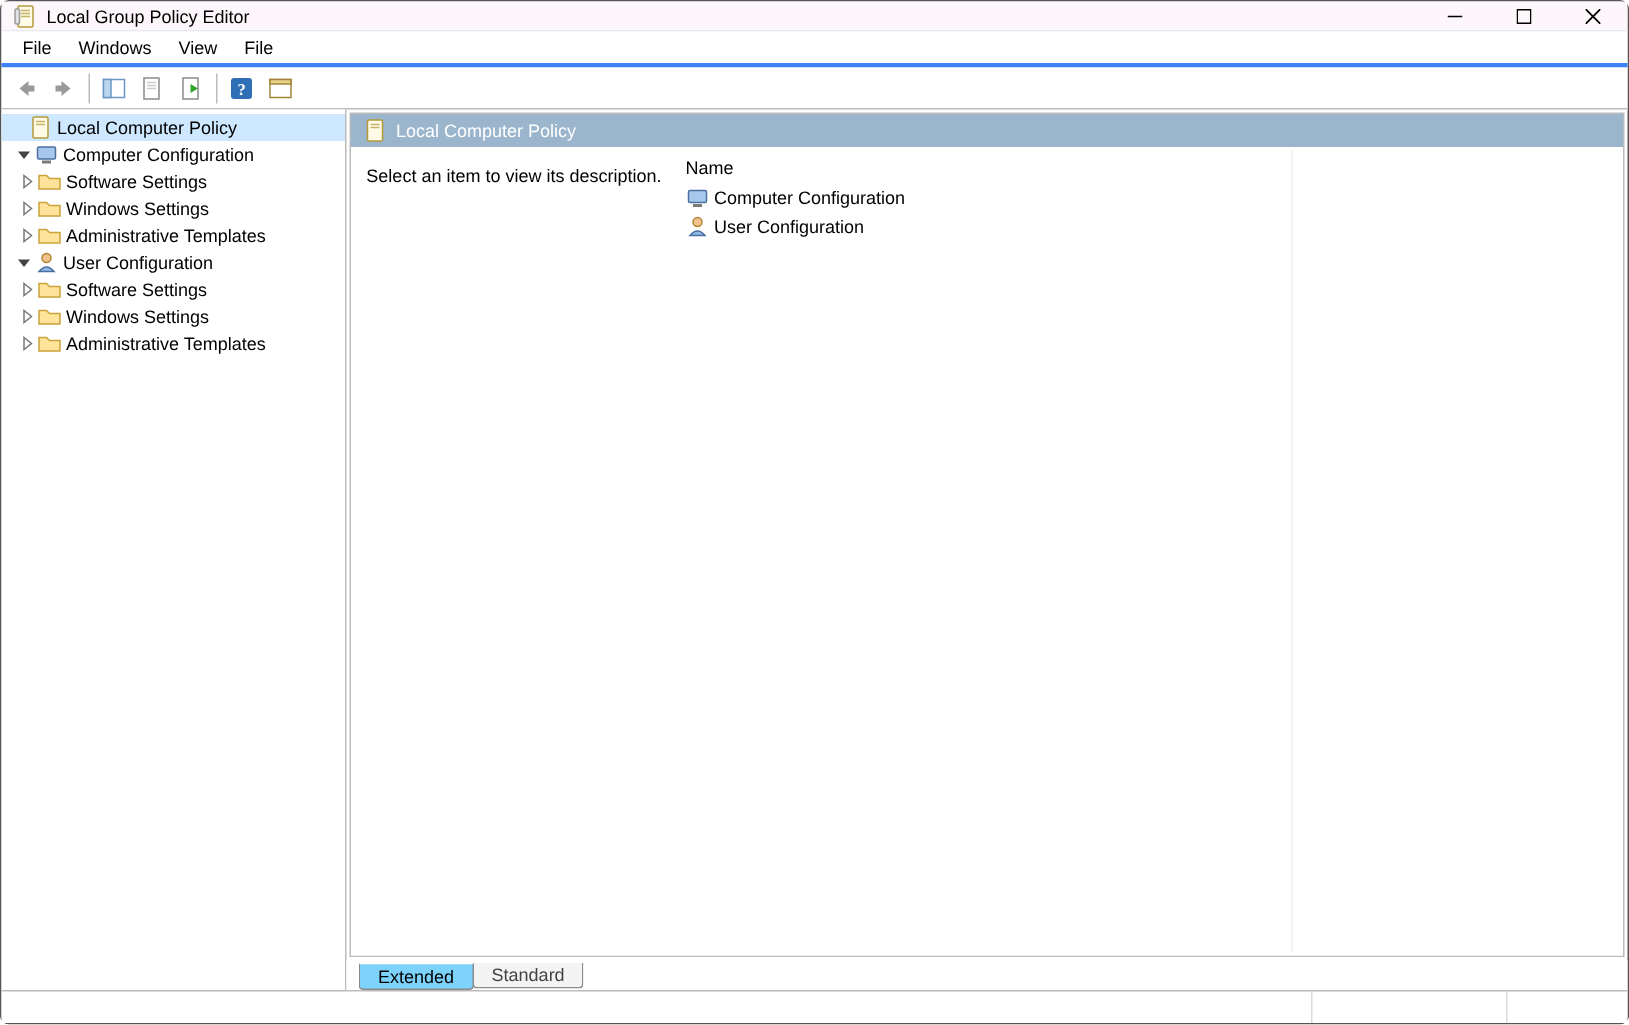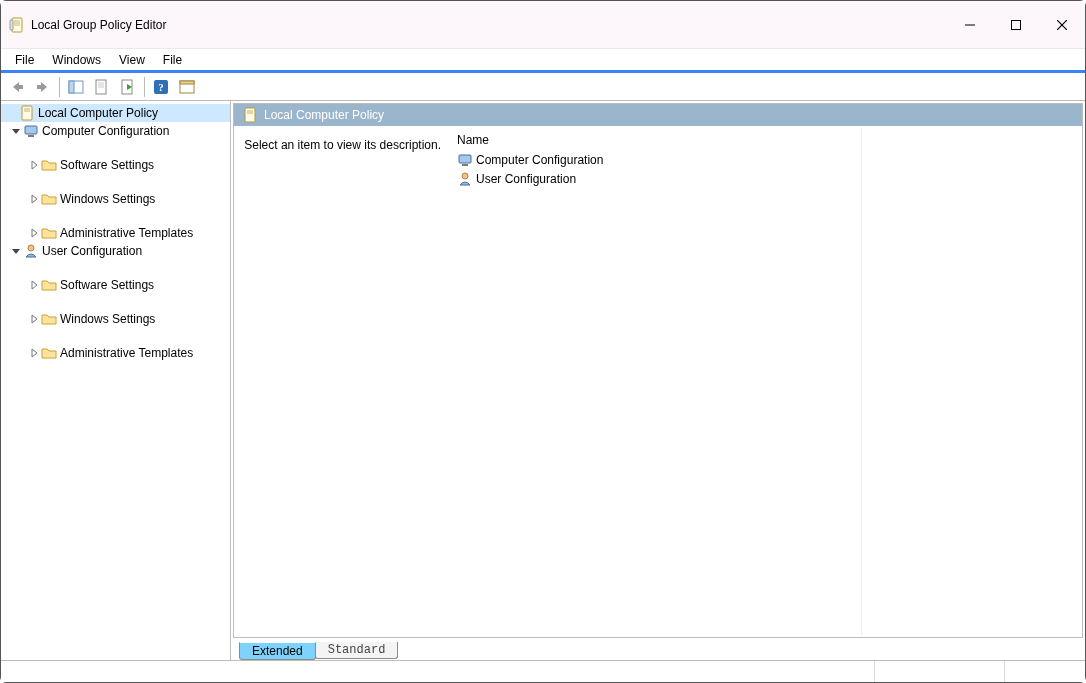--- a/index.html
+++ b/index.html
@@ -1,20 +1,20 @@
 <!DOCTYPE html>
 <html><head>
 <meta charset="utf-8">
 <style>
   * { box-sizing: border-box; }
   html, body { margin: 0; padding: 0; width: 1086px; height: 683px; font-family: "Segoe UI", Tahoma, sans-serif; font-size: 12px; color: #000; background: #fff; overflow: hidden; }
   .window { width: 1086px; height: 683px; border: 1px solid #555; border-radius: 6px; display: flex; flex-direction: column; background: #fff; }
   
   
-  .titlebar { height: 48px; display: flex; align-items: center; padding-left: 8px; background: #fdf6fb; border-bottom: 1px solid #e8e8ef; }
+  .titlebar { height: 20px; display: flex; align-items: center; padding-left: 8px; background: #fdf6fb; border-bottom: 1px solid #e8e8ef; }
   .titlebar .icon { width: 16px; height: 16px; margin-right: 6px; }
   .titlebar .title { flex: 1; font-size: 12px; }
   .wc { display: flex; height: 100%; }
   .wc .btn { width: 46px; display: flex; align-items: center; justify-content: center; }
   
   
   .menubar { height: 24px; display: flex; align-items: center; padding: 0 6px; gap: 2px; border-bottom: 3px solid #3b82f6; background: #fff; }
   .menubar .mi { padding: 2px 8px; font-size: 12px; }
   
   
@@ -25,41 +25,41 @@
   
   .main { flex: 1; display: flex; min-height: 0; }
   .tree { width: 230px; border-right: 1px solid #bcbcbc; padding-top: 3px; overflow: auto; background: #fff; }
   .tree-row { display: flex; align-items: center; height: 18px; padding-left: 4px; white-space: nowrap; }
   .tree-row .exp { width: 14px; height: 14px; display: flex; align-items: center; justify-content: center; font-size: 9px; color: #555; }
   .tree-row .icon { width: 16px; height: 16px; margin-right: 3px; }
   .tree-row.selected { background: #cde8ff; }
   .tree-row.selected .label { }
   .indent-0 { padding-left: 4px; }
   .indent-1 { padding-left: 8px; }
-  .indent-2 { padding-left: 26px; margin-top: 16px; }
+  .indent-2 { padding-left: 10px; }
   
   .detail-wrap { flex: 1; display: flex; flex-direction: column; min-height: 0; border-left: 0; }
   .detail-inner { flex: 1; display: flex; flex-direction: column; margin: 2px; border: 1px solid #bcbcbc; min-height: 0; background: #fff; }
   .detail-header { height: 22px; background: #9ab5cc; color: #fff; display: flex; align-items: center; padding-left: 8px; font-size: 12px; gap: 6px; }
   .detail-header .icon { filter: none; }
   .detail-body { flex: 1; display: flex; background: #fff; min-height: 0; position: relative; }
   .desc-pane { width: 215px; padding: 12px 8px 8px 8px; font-size: 12px; text-align: right; }
   .list-pane { flex: 1; padding: 4px 0 0 0; }
   .list-head { display: flex; height: 20px; padding-left: 8px; align-items: center; }
   .list-col { font-size: 12px; }
   .list-rows { }
   .list-row { display: flex; align-items: center; height: 19px; padding-left: 8px; }
   .list-row .icon { width: 16px; height: 16px; margin-right: 3px; }
   .col-divider { position: absolute; left: 627px; top: 2px; bottom: 2px; width: 1px; background: #f0f0f0; }
   
   
   .tabs { height: 20px; display: flex; align-items: flex-end; padding-left: 8px; background: #fff; }
   .tab { padding: 1px 12px; font-size: 12px; border: 1px solid #8a8a8a; border-top: 1px solid #8a8a8a; background: #fff; margin-right: -1px; position: relative; border-radius: 0 0 3px 3px; border-top: none; }
   .tab.active { background: #7dd3fc; border-bottom: 1px solid #8a8a8a; z-index: 2; }
-  .tab.inactive { background: #f4f4f4; color: #444; transform: translateY(-1px); font-family: Liberation Mono, monospace; }
+  .tab.inactive { background: #f4f4f4; color: #444; transform: translateY(-1px); }
   .tabs .tab.active { border-top: 1px solid #fff; }
 
   
   .statusbar { height: 22px; border-top: 1px solid #bcbcbc; background: #fff; display: flex; }
   .statusbar .seg { border-right: 1px solid #dcdcdc; }
   .statusbar .seg.a { flex: 1; }
   .statusbar .seg.b { width: 130px; }
   .statusbar .seg.c { width: 80px; border-right: none; }
 
   

